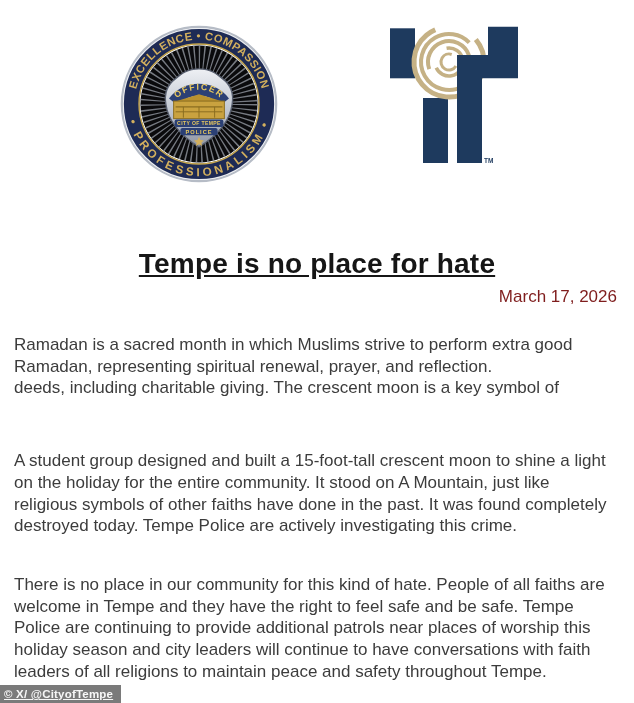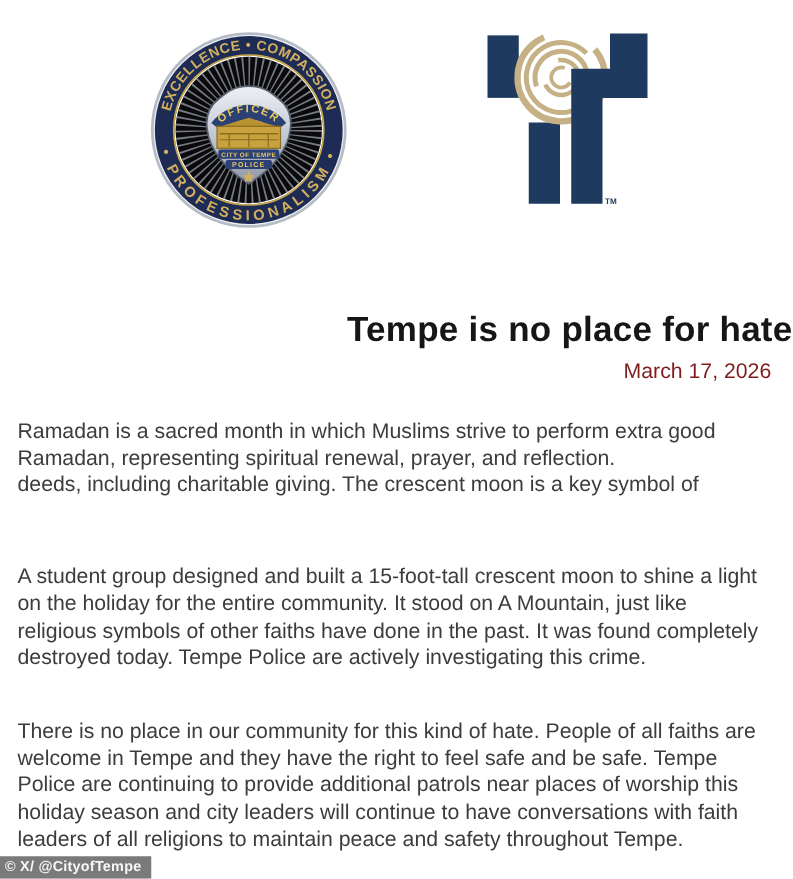--- a/index.html
+++ b/index.html
@@ -4,38 +4,38 @@
 <style>
   html,body{margin:0;padding:0;}
   body{
     width:634px;height:703px;background:#ffffff;position:relative;overflow:hidden;
     font-family:"Liberation Sans",sans-serif;
   }
   .logo-row{position:absolute;top:0;left:0;width:634px;height:200px;}
   .badge-svg{position:absolute;left:119px;top:24px;}
   .tlogo-svg{position:absolute;left:388px;top:24px;}
   .page-title{
-    position:absolute;top:229px;left:0;width:634px;text-align:right;
-    font-size:28px;font-weight:bold;color:#161616;letter-spacing:.2px;
+    position:absolute;top:229px;left:0;width:634px;text-align:center;
+    font-size:28px;font-weight:bold;color:#161616;letter-spacing:.2px;text-decoration:underline;
   }
   .date-line{
     position:absolute;top:287px;right:17px;font-size:17px;color:#7f1d1d;
   }
   .content{
     position:absolute;top:334px;left:14px;width:610px;
     font-size:17px;color:#3c3c3c;
   }
   .para{line-height:21.7px;}
   .para .line{white-space:nowrap;}
   .para:nth-child(2){margin-top:51px;}
   .para:nth-child(3){margin-top:37px;}
   .watermark{
     position:absolute;left:0;top:685px;height:18px;line-height:18px;
     background:rgba(108,108,108,0.9);color:#f7f7f7;
-    font-size:11.5px;font-weight:bold;padding:0 8px 0 4px;letter-spacing:.2px;
+    font-size:11.5px;font-weight:bold;padding:0 8px 0 4px;letter-spacing:.2px;text-decoration:underline;
   }
 </style>
 </head>
 <body>
 
 <div class="logo-row">
 
   <svg class="badge-svg" width="160" height="160" viewBox="0 0 164 164">
     <defs>
       <linearGradient id="silverGrad" x1="0" y1="0" x2="0" y2="1">

